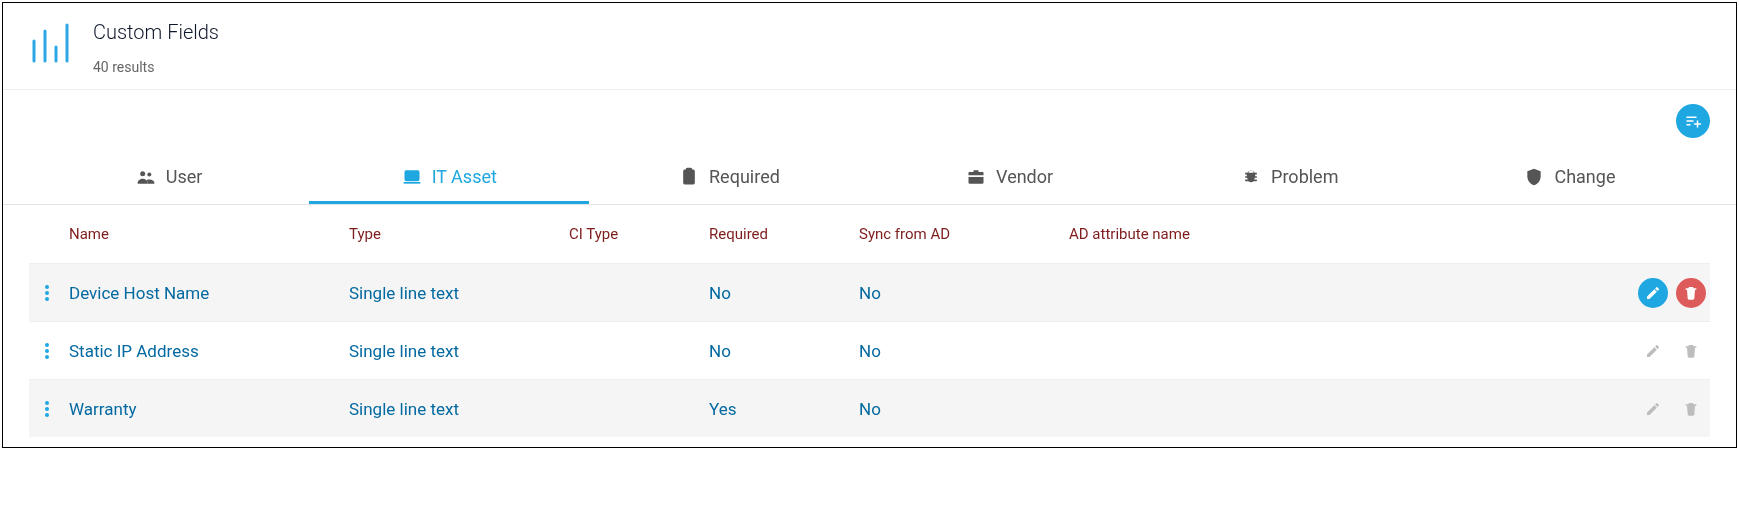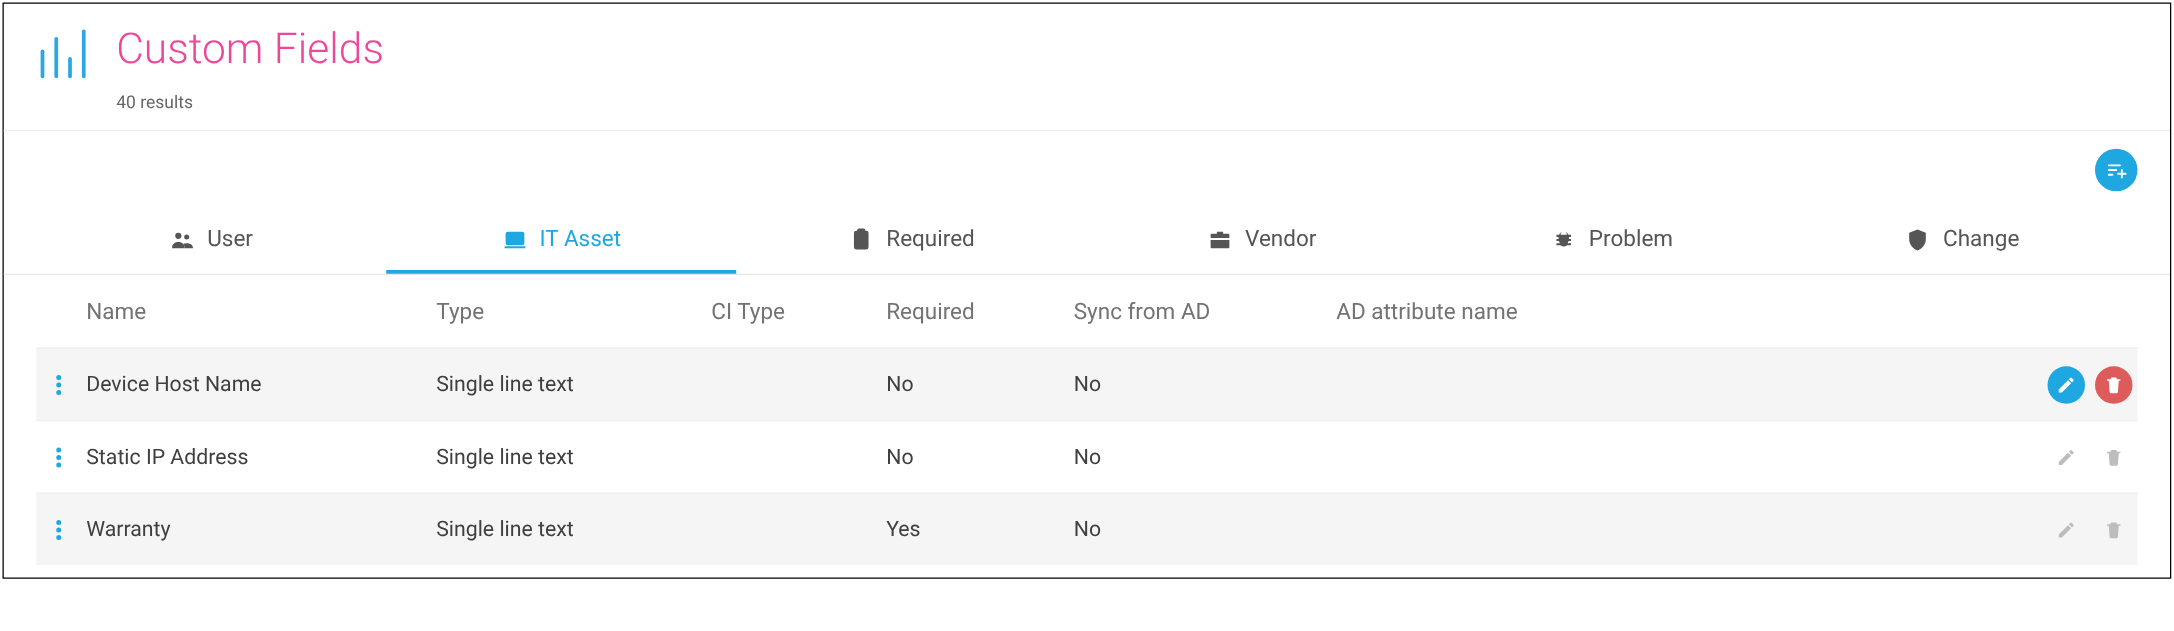--- a/index.html
+++ b/index.html
@@ -21,22 +21,22 @@
     padding: 18px 26px 14px 26px;
     border-bottom: 1px solid #eee;
   }
   .header-icon {
     color: #2aa7e4;
     margin-right: 18px;
     flex: 0 0 auto;
   }
   .header-text h1 {
     font-weight: 300;
-    font-size: 34px;
-    color: #ec4899;
+    font-size: 20px;
+    color: #0f172a;
     line-height: 1.1;
   }
   .header-text .subtitle {
     font-size: 14px;
     color: #666;
     margin-top: 16px;
   }
   .fab-row {
     display: flex;
     justify-content: flex-end;
@@ -80,27 +80,27 @@
   .table {
     padding: 0 26px 10px 26px;
   }
   .thead, .trow {
     display: grid;
     grid-template-columns: 40px 280px 220px 140px 150px 210px 1fr 100px;
     align-items: center;
     min-height: 58px;
   }
   .thead {
-    color: #737373;
-    font-size: 18px;
+    color: #7f1d1d;
+    font-size: 15px;
   }
   .trow {
     border-top: 1px solid #eee;
     font-size: 17px;
-    color: #404040;
+    color: #0369a1;
   }
   .trow.even { background: #f5f5f5; }
   .drag-handle {
     color: #1ea7e0;
     cursor: grab;
     display:flex;
     justify-content:center;
   }
   .row-actions {
     display: flex;

